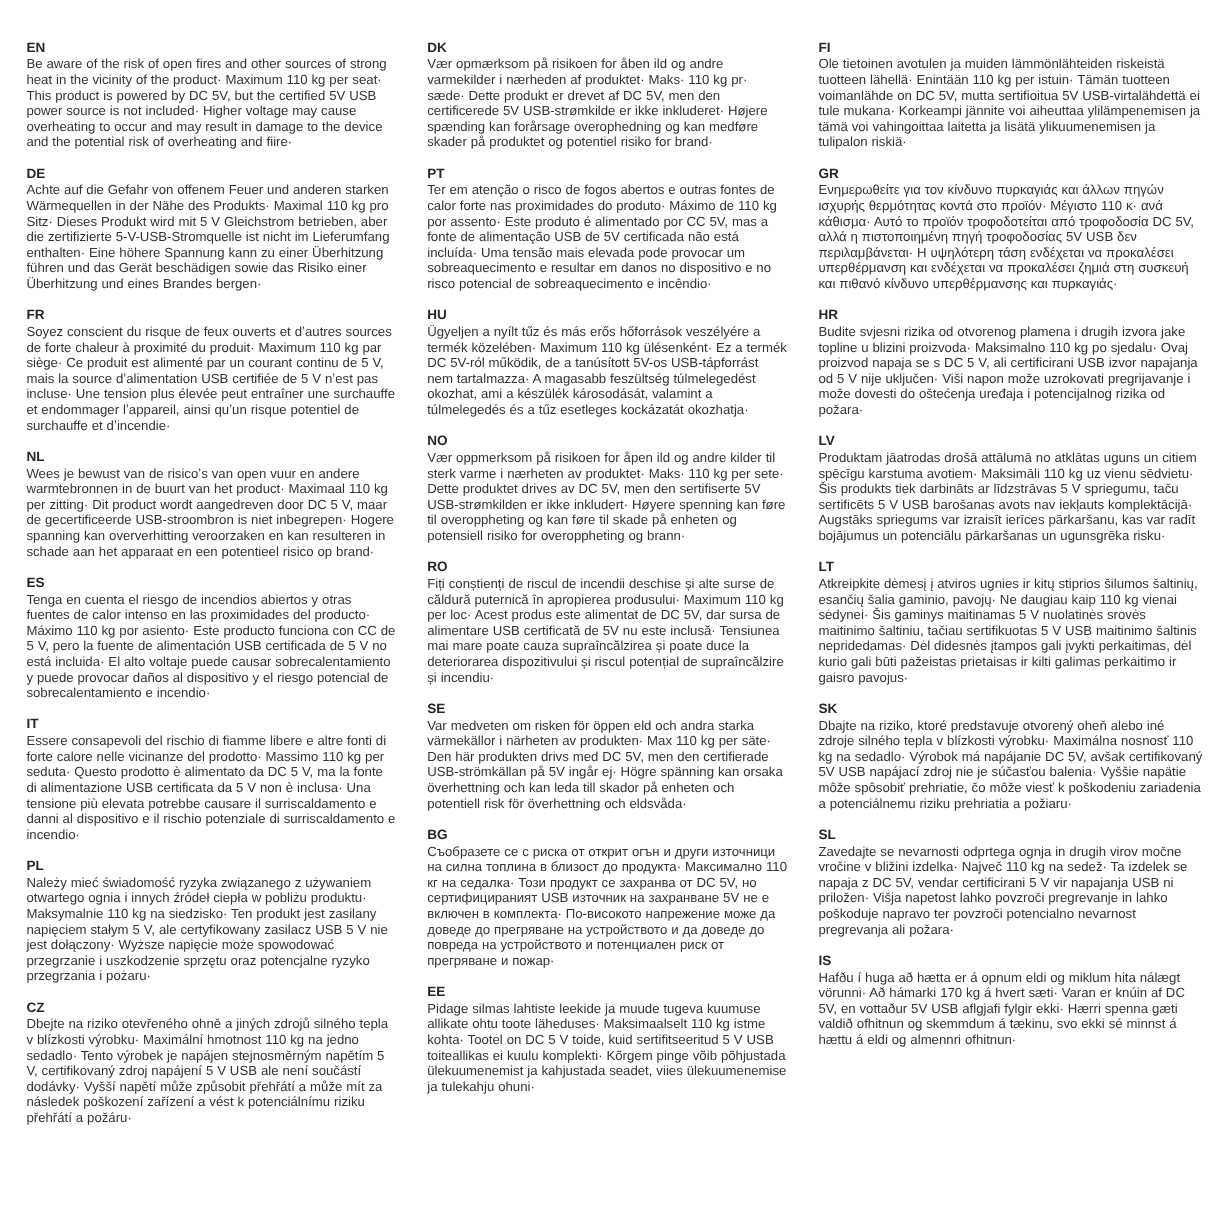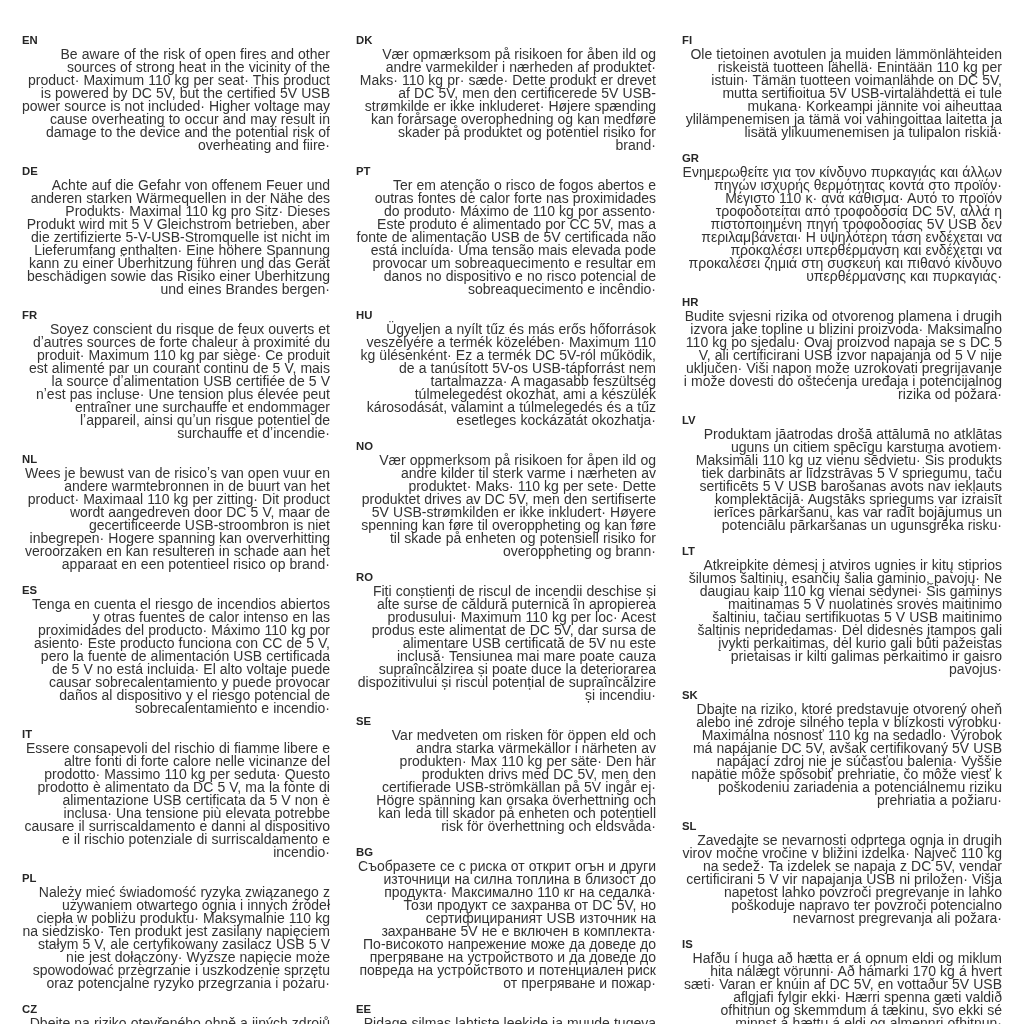--- a/index.html
+++ b/index.html
@@ -32,24 +32,24 @@
     margin: 0 0 13px 0;
   }
   .code {
     font-weight: bold;
     font-size: 11.3px;
     line-height: 13px;
     margin-bottom: 1px;
     color: #262626;
   }
   .text {
-    font-size: 14px;
+    font-size: 11px;
     line-height: 13px;
     color: #333333;
-    text-align: right;
+    text-align: left;
     word-spacing: 0.2px;
   }
 </style>
 </head>
 <body>
 
 <div class="page">
   <div class="column">
       <div class="block">
         <div class="code">EN</div>

